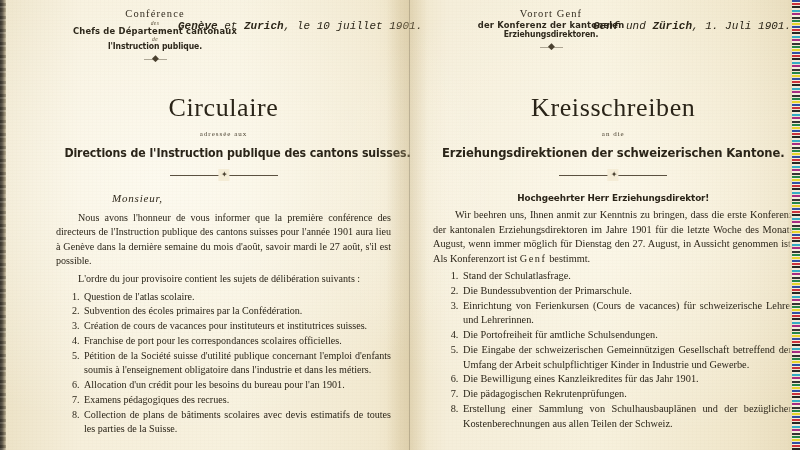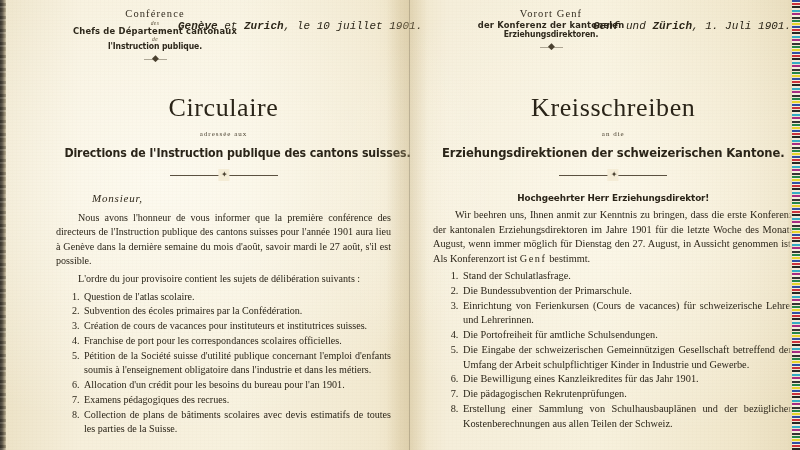--- a/index.html
+++ b/index.html
@@ -232,21 +232,21 @@
     color: #2b2519;
     hyphens: auto;
   }
   .col-right .body { font-size: 10.3px; line-height: 1.40; }
 
   .salutation-script {
     font-family: "Liberation Serif", serif;
     font-style: italic;
     font-size: 11px;
     letter-spacing: 0.8px;
-    margin-left: 36px;
+    margin-left: 56px;
     color: #2d2619;
   }
   .salutation-bold {
     font-family: "DejaVu Sans", sans-serif;
     font-weight: 700;
     font-size: 9.4px;
     text-align: center;
     color: #2b2519;
     transform: scaleX(0.94);
     letter-spacing: -0.1px;

